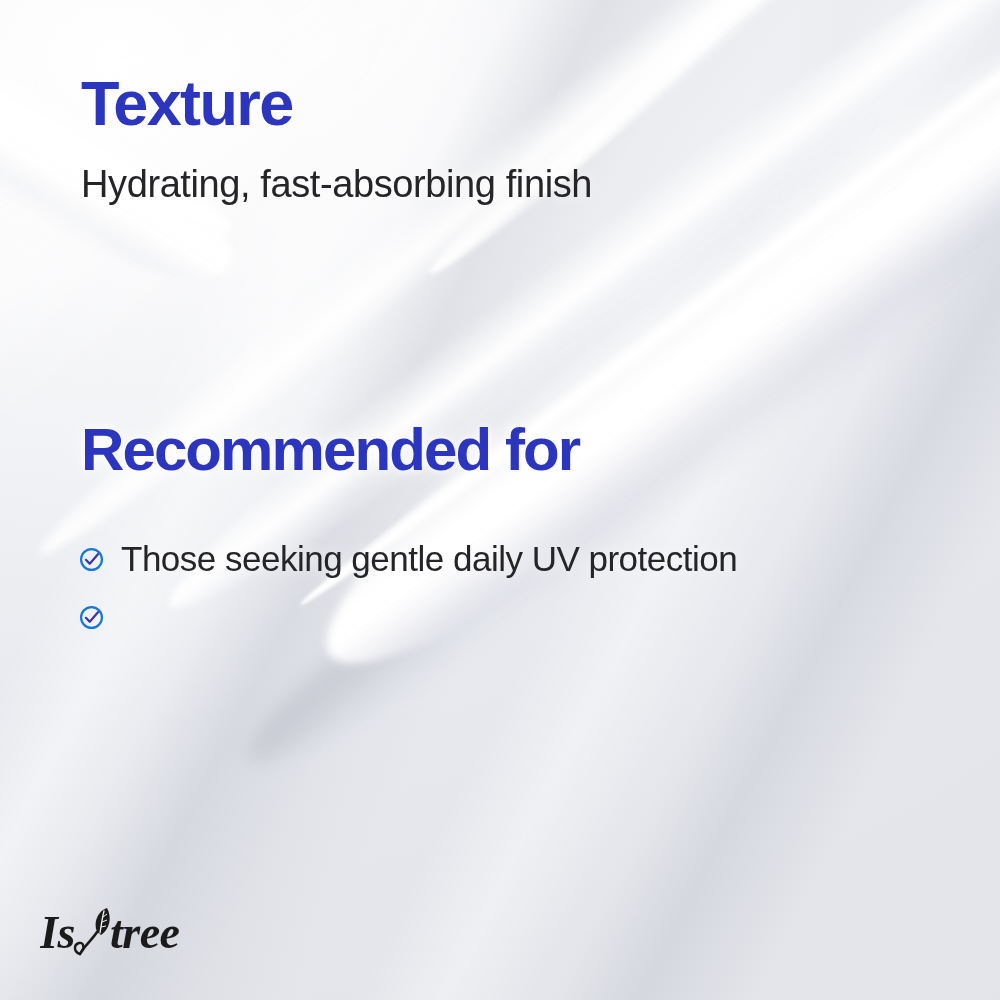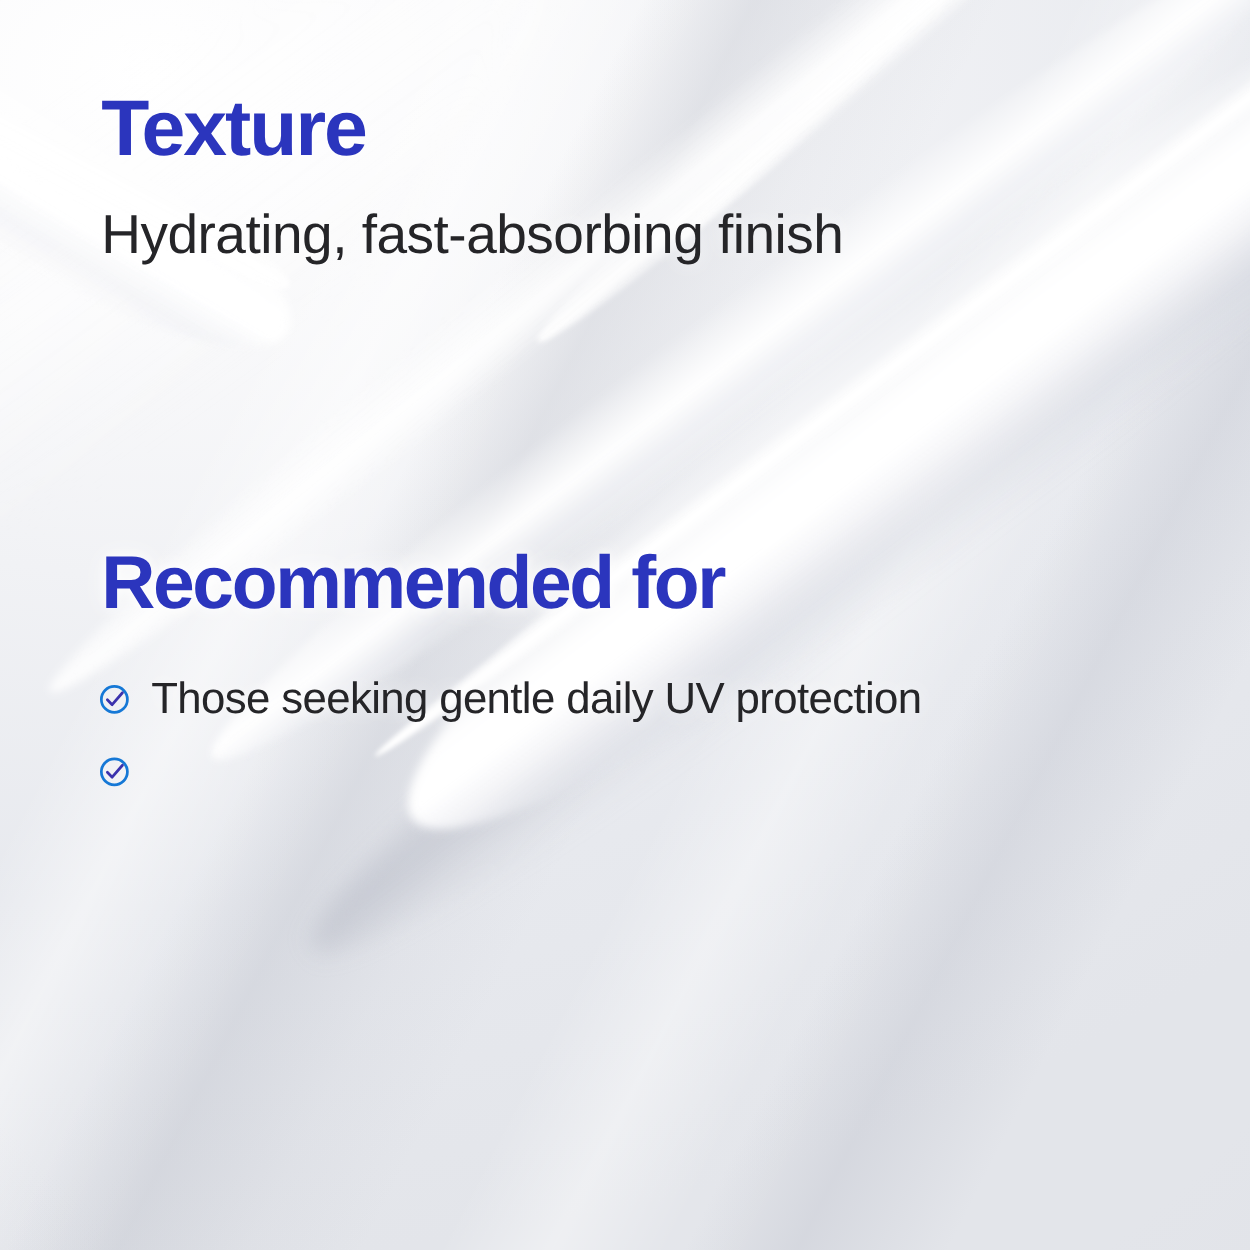--- a/index.html
+++ b/index.html
@@ -250,31 +250,31 @@
   }
 
   #heading-texture {
     left: 81px;
     top: 72px;
     font-size: 63px;
   }
 
   #heading-recommended {
     left: 81px;
-    top: 436px;
+    top: 420px;
     font-size: 60px;
     letter-spacing: -1.9px;
   }
 
   .subtitle {
     position: absolute;
     left: 81px;
     top: 162px;
     margin: 0;
-    font-size: 44px;
+    font-size: 38px;
     font-weight: 400;
     color: #252528;
     letter-spacing: -0.4px;
     line-height: 1.18;
     white-space: nowrap;
     text-shadow: 0 0 16px rgba(255,255,255,0.85);
   }
 
   
   .bullet-list {
@@ -373,15 +373,30 @@
         <span class="check-icon-wrap">
           <svg class="check-icon" viewBox="0 0 24 24" aria-hidden="true">
             <circle cx="12" cy="12" r="10" fill="none" stroke="#1578d6" stroke-width="2.1"></circle>
             <path d="M6.6 12.3 L10.3 16.1 L18.2 6.9" fill="none" stroke="#3b32ad" stroke-width="2.1" stroke-linecap="round" stroke-linejoin="round"></path>
           </svg>
         </span>
       </li>
 
     </ul>
 
+    <div id="brand-logo">
+      <svg width="190" height="62" viewBox="0 0 190 62">
+        <text class="logo-word" x="0" y="46">Is</text>
+
+        <g>
+          <path d="M40 52 C 44 44, 52 38, 57 30" fill="none" stroke="#1b1b1b" stroke-width="2.6" stroke-linecap="round"></path>
+          <path d="M40 52 C 34 50, 33 43, 39 41 C 43 40, 45 45, 42 49" fill="none" stroke="#1b1b1b" stroke-width="2.4" stroke-linecap="round"></path>
+          <path d="M57 30 C 53 20, 58 9, 67 6 C 72 15, 70 27, 61 33 Z" fill="#1b1b1b"></path>
+          <path d="M64 9 C 62 17, 61 25, 60 31" fill="none" stroke="#f4f4f6" stroke-width="1.3" stroke-linecap="round"></path>
+          <path d="M63 15 L 67 12 M62 20 L 67 18 M61 25 L 66 24" fill="none" stroke="#f4f4f6" stroke-width="1"></path>
+        </g>
+
+        <text class="logo-word" x="70" y="46">tree</text>
+      </svg>
+    </div>
 
   </div>
 </div>
 
 </body></html>

